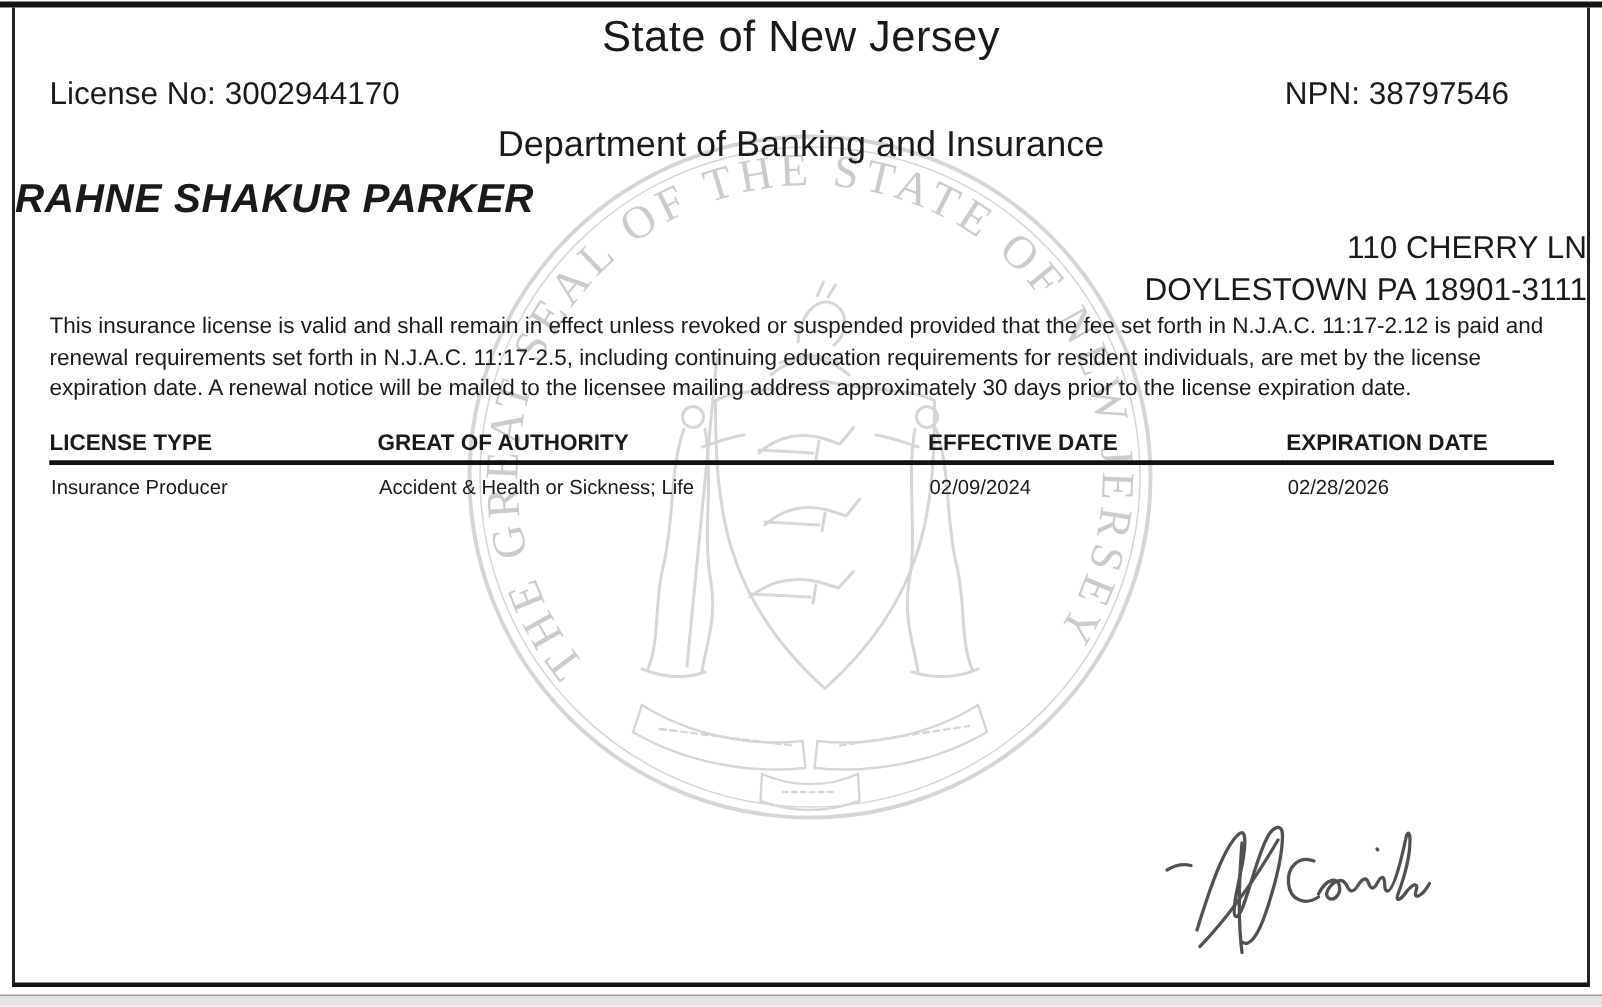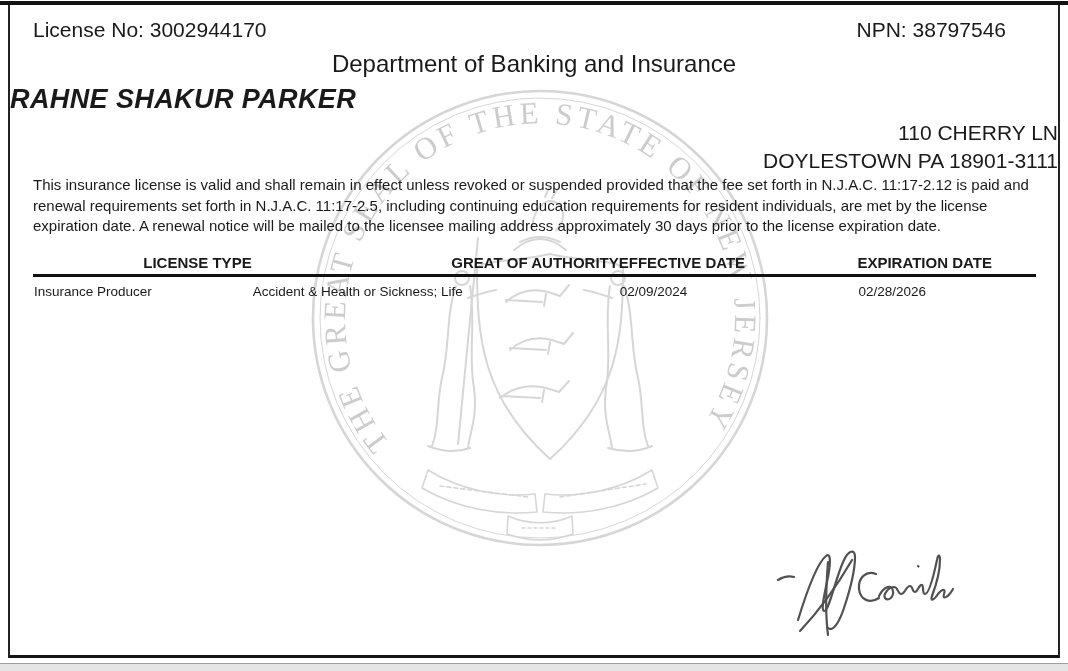--- a/index.html
+++ b/index.html
@@ -37,21 +37,21 @@
   }
   .addr { text-align:right; font-size:21px; margin-top:6px; }
   .addr + .addr { margin-top:4px; }
   .stmt-head { font-size:15px; margin:9px 22px 0 23px; }
   .stmt-body { font-size:15px; line-height:1.38; margin:2px 18px 0 23px; }
   table.lic {
     border-collapse:collapse; table-layout:fixed;
     margin:17px 22px 0 23px; width:calc(100% - 45px);
   }
   table.lic th {
-    font-size:15px; font-weight:700; text-align:right;
+    font-size:15px; font-weight:700; text-align:left;
     padding:0 0 3px 0; border-bottom:3px solid #111;
     white-space:nowrap;
   }
   table.lic th.c, table.lic td.c { text-align:left; }
   table.lic td { font-size:13.5px; padding-top:7px; white-space:nowrap; }
   .col1 { width:21.8%; } .col2 { width:36.6%; } .col3 { width:23.8%; } .col4 { width:17.8%; }
 
   .seal {
     position:absolute; left:300px; top:83px; width:460px; height:460px;
     z-index:1; filter:blur(0.4px);
@@ -122,20 +122,21 @@
 
     <defs>
       <path id="ringPath" d="M 80,355 A 195,195 0 1 1 380,355"></path>
     </defs>
     <text font-family="Liberation Serif, serif" font-size="31" fill="#cccccc" letter-spacing="4">
       <textPath href="#ringPath" textLength="860" lengthAdjust="spacingAndGlyphs">THE GREAT SEAL OF THE STATE OF NEW JERSEY</textPath>
     </text>
   </svg>
 
   <div class="content">
+    <h1 class="title">State of New Jersey</h1>
 
     <div class="id-row">
       <div>
         <span>License No:</span>
         <span>3002944170</span>
       </div>
       <div>
         <span>NPN:</span>
         <span>38797546</span>
       </div>

